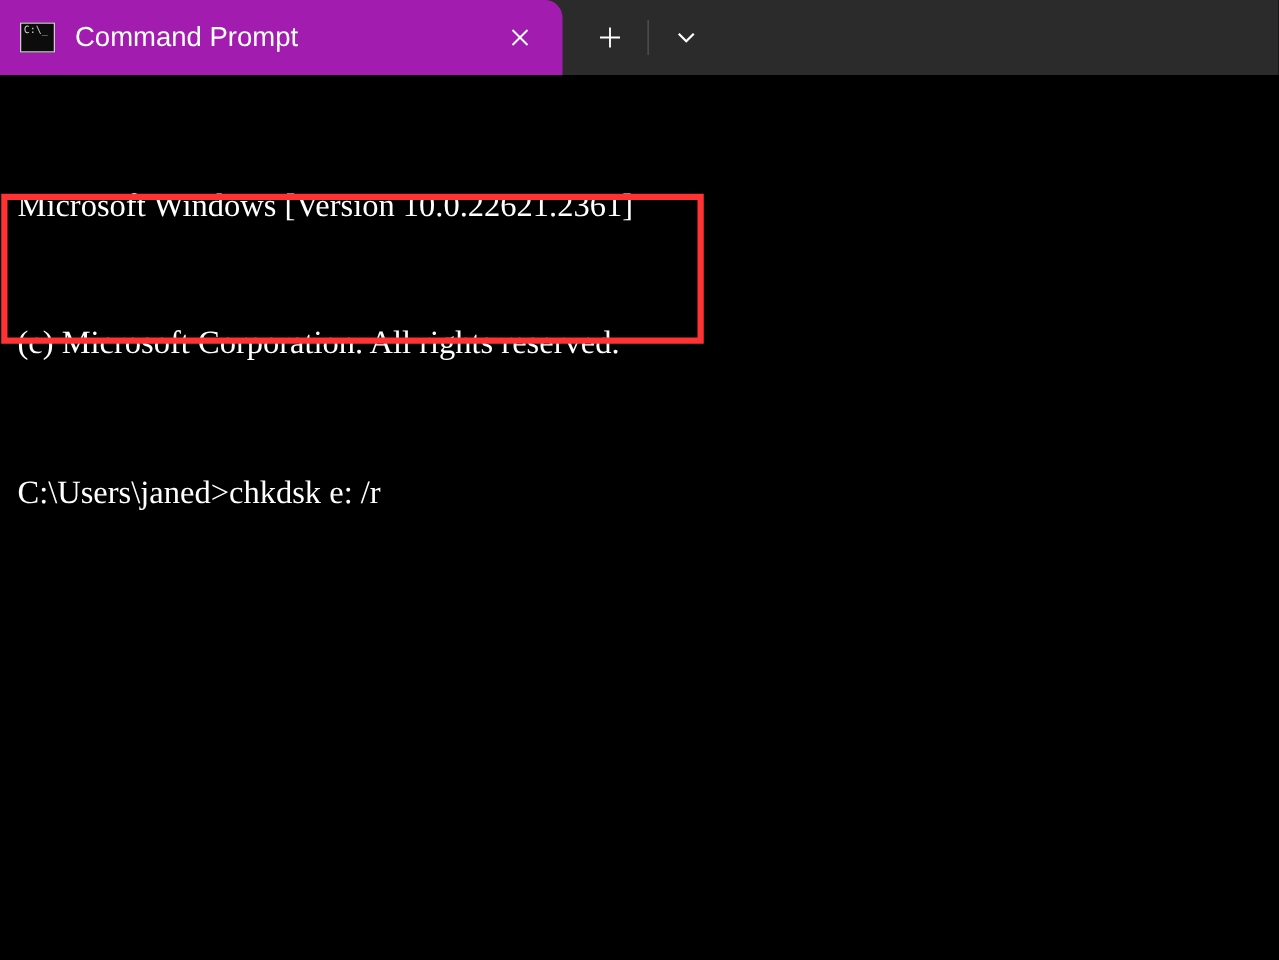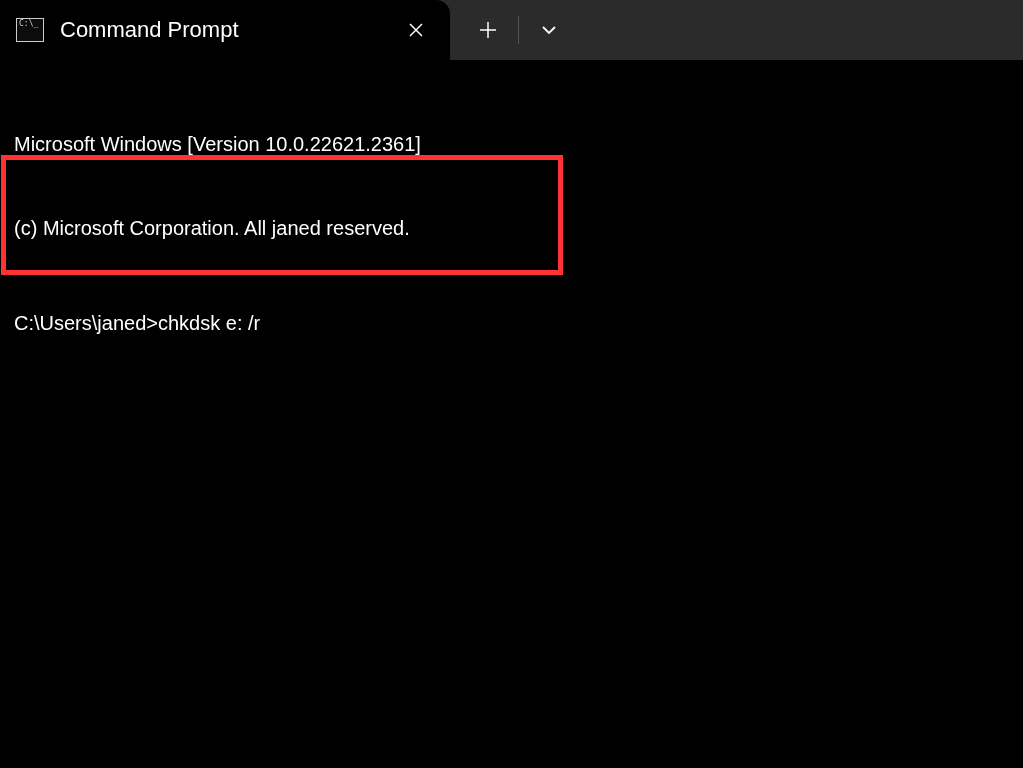--- a/index.html
+++ b/index.html
@@ -15,21 +15,21 @@
       font-family: 'Segoe UI', Tahoma, sans-serif;
     }
     .title-bar {
       width: 100%;
       height: 60px;
       background: #2b2b2b;
       display: flex;
       align-items: flex-start;
     }
     .tab {
-      background: #000000;
+      background: #a21caf;
       height: 60px;
       width: 450px;
       display: flex;
       align-items: center;
       padding: 0 20px 0 16px;
       border-top-right-radius: 14px;
       position: relative;
     }
     .tab-icon {
       width: 28px;
@@ -105,22 +105,22 @@
       align-items: center;
       justify-content: center;
       cursor: pointer;
     }
     .dropdown-btn svg {
       width: 18px;
       height: 18px;
     }
     .terminal-content {
       padding: 14px 14px;
-      font-family: Liberation Sans, sans-serif;
-      font-size: 20px;
+      font-family: Liberation Serif, serif;
+      font-size: 26px;
       color: #ffffff;
       line-height: 1.4;
       white-space: pre;
       position: relative;
     }
     .terminal-line {
       white-space: pre;
     }
     .prompt-line {
       margin-top: 11px;
@@ -160,17 +160,17 @@
     <div class="dropdown-btn">
       <svg viewBox="0 0 18 18">
         <polyline points="3,6 9,12 15,6" fill="none" stroke="#ffffff" stroke-width="1.8"></polyline>
       </svg>
     </div>
   </div>
 </div>
 
 <div class="terminal-content">
   <div class="terminal-line">Microsoft Windows [Version 10.0.22621.2361]</div>
-  <div class="terminal-line">(c) Microsoft Corporation. All janed reserved.</div>
+  <div class="terminal-line">(c) Microsoft Corporation. All rights reserved.</div>
   <div class="terminal-line prompt-line"><span>C:\Users\janed&gt;</span><span>chkdsk e: /r</span></div>
 </div>
 
 <div class="highlight-box"></div>
 
 </body></html>

